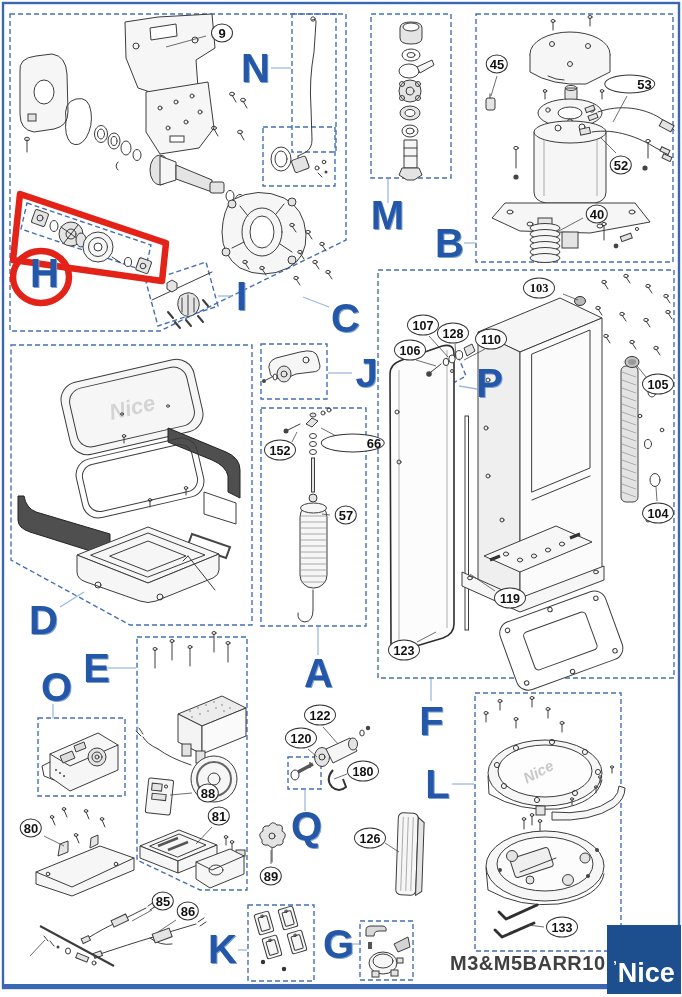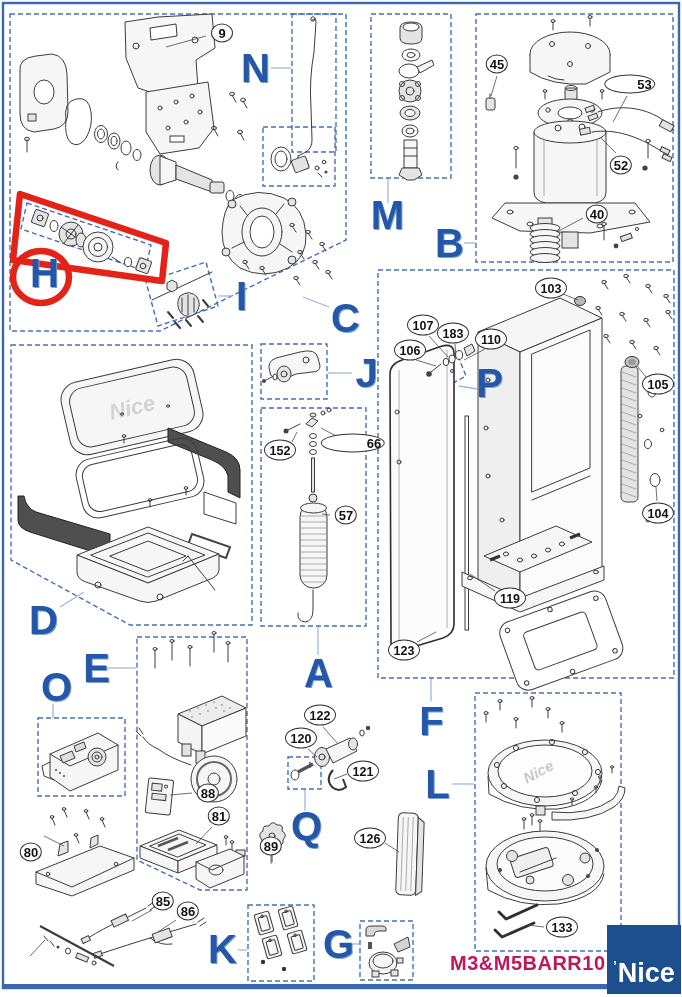--- a/index.html
+++ b/index.html
@@ -20,21 +20,21 @@
   #overlay{position:absolute;left:0;top:0;width:100%;height:100%;}
   .letter{position:absolute;transform:translate(-50%,-50%);
           font:bold 40px "Liberation Sans",sans-serif;color:#2457a7;
           letter-spacing:-1px;line-height:1;text-shadow:1px 1px 0 #7aa0d4;}
   .balloon{position:absolute;transform:translate(-50%,-50%);min-width:22px;height:19px;
            padding:0 3px;border:1.4px solid #333;border-radius:50%;background:#fff;
            display:flex;align-items:center;justify-content:center;box-sizing:border-box;
            font:600 13px "Liberation Sans",sans-serif;color:#111;}
   .b3{min-width:32px;height:21px;font-size:12.5px;}
   .code{position:absolute;left:450px;top:952px;width:146px;text-align:right;
-        font:600 20px "Liberation Sans",sans-serif;color:#be185d;letter-spacing:0.5px;}
+        font:600 20px "Liberation Sans",sans-serif;color:#404040;letter-spacing:0.5px;}
   .logo{position:absolute;left:607px;top:925px;width:74px;height:69px;background:#1d4f8f;
         color:#fff;display:flex;align-items:flex-end;justify-content:center;
         padding-bottom:7px;box-sizing:border-box;}
   .logo .nm{font:bold 27px "Liberation Sans",sans-serif;line-height:1;}
   .logo .tick{font:bold 13px "Liberation Sans",sans-serif;position:relative;top:-14px;margin-right:1px;}
 </style>
 </head>
 <body>
 
 <div class="stage">
@@ -829,40 +829,40 @@
       <div class="letter" style="left: 489px; top: 383px;">P</div>
       <div class="letter" style="left: 306px; top: 826px;">Q</div>
       <div class="letter" style="left: 437px; top: 784px;">L</div>
       <div class="letter" style="left: 222px; top: 949px;">K</div>
       <div class="letter" style="left: 338px; top: 944px;">G</div>
       <div class="balloon" style="left: 222px; top: 33px;">9</div>
       <div class="balloon" style="left: 497px; top: 64px;">45</div>
       <div class="balloon" style="left: 630px; top: 84px; padding-left: 32px;">53</div>
       <div class="balloon" style="left: 621px; top: 165px;">52</div>
       <div class="balloon" style="left: 597px; top: 214px;">40</div>
-      <div class="balloon b3" style="left: 551px; top: 288px;">103</div>
+      <div class="balloon b3" style="left: 539px; top: 288px; font-family: Liberation Serif, serif;">103</div>
       <div class="balloon b3" style="left: 423px; top: 325px; text-align: right;">107</div>
-      <div class="balloon b3" style="left: 453px; top: 333px;">183</div>
+      <div class="balloon b3" style="left: 453px; top: 333px;">128</div>
       <div class="balloon b3" style="left: 491px; top: 339px;">110</div>
       <div class="balloon b3" style="left: 410px; top: 350px;">106</div>
       <div class="balloon b3" style="left: 658px; top: 384px;">105</div>
       <div class="balloon b3" style="left: 658px; top: 513px;">104</div>
       <div class="balloon b3" style="left: 280px; top: 450px;">152</div>
       <div class="balloon" style="left: 353px; top: 443px; padding-left: 45px;">66</div>
       <div class="balloon" style="left: 346px; top: 515px;">57</div>
       <div class="balloon b3" style="left: 510px; top: 598px;">119</div>
       <div class="balloon b3" style="left: 404px; top: 650px;">123</div>
       <div class="balloon" style="left: 208px; top: 793px;">88</div>
       <div class="balloon" style="left: 219px; top: 816px;">81</div>
-      <div class="balloon" style="left: 31px; top: 828px; margin-top: 24px;">80</div>
+      <div class="balloon" style="left: 31px; top: 828px;">80</div>
       <div class="balloon b3" style="left: 320px; top: 715px;">122</div>
       <div class="balloon b3" style="left: 301px; top: 738px;">120</div>
-      <div class="balloon b3" style="left: 363px; top: 771px;">121</div>
+      <div class="balloon b3" style="left: 363px; top: 771px;">180</div>
       <div class="balloon b3" style="left: 370px; top: 838px;">126</div>
-      <div class="balloon" style="left: 271px; top: 846px;">89</div>
+      <div class="balloon" style="left: 271px; top: 876px;">89</div>
       <div class="balloon" style="left: 163px; top: 901px;">85</div>
       <div class="balloon" style="left: 188px; top: 911px;">86</div>
       <div class="balloon b3" style="left: 24px; top: 1016px; margin-top: 36px;">100</div>
       <div class="balloon b3" style="left: 562px; top: 927px;">133</div>
     </div>
 
 <div class="code">M3&amp;M5BARR10</div>
 
 <div class="logo">
   <span class="tick">ʼ</span>

